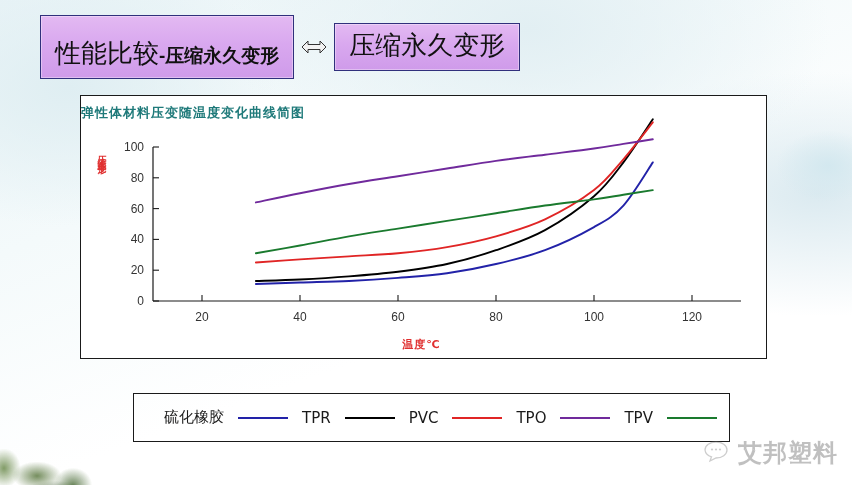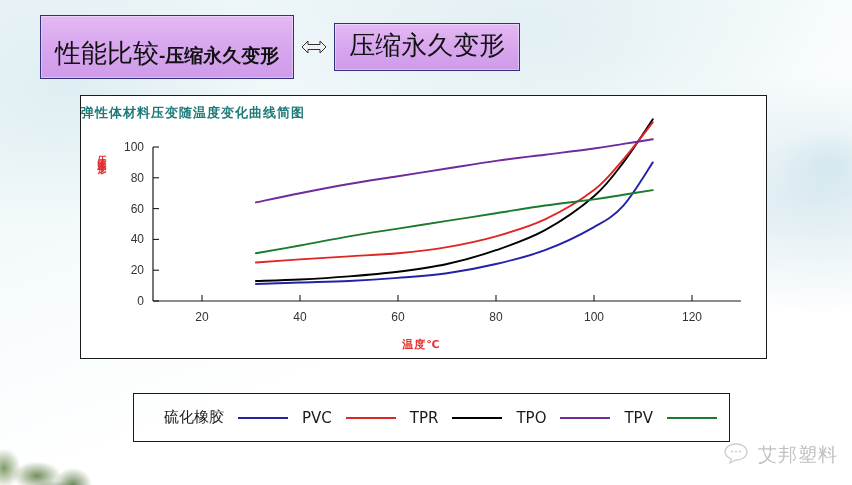--- a/index.html
+++ b/index.html
@@ -85,22 +85,23 @@
     font-family:"DejaVu Sans","Liberation Sans",sans-serif;
   }
   .legend-swatch{width:50px;height:0;border-top:2.5px solid #000;margin:0 14px;}
 
   
   #watermark{
     position:absolute;right:14px;bottom:16px;
     display:flex;align-items:center;gap:7px;opacity:.42;
   }
   .wm-text{
-    font-size:19px;color:#6a6a6a;letter-spacing:1px;
-    font-family:"DejaVu Sans","Liberation Sans",sans-serif;
+    font-size:24px;color:#6a6a6a;letter-spacing:1px;
+    font-family:"DejaVu Sans","Liberation Sans",sans-serif;
+    font-weight:bold;
   }
 </style>
 </head>
 <body>
 
 <div id="slide">
 
   <div class="bg-foliage"></div>
   <div class="bg-cloud"></div>
 
@@ -173,26 +174,26 @@
         </g>
     </svg>
   </div>
 
   <div id="legend">
       <div class="legend-entry">
         <span class="legend-label">硫化橡胶</span>
         <span class="legend-swatch" style="border-top-color: rgb(34, 34, 168);"></span>
       </div>
       <div class="legend-entry">
+        <span class="legend-label">TPR</span>
+        <span class="legend-swatch" style="border-top-color: rgb(0, 0, 0);"></span>
+      </div>
+      <div class="legend-entry">
         <span class="legend-label">PVC</span>
         <span class="legend-swatch" style="border-top-color: rgb(224, 37, 37);"></span>
-      </div>
-      <div class="legend-entry">
-        <span class="legend-label">TPR</span>
-        <span class="legend-swatch" style="border-top-color: rgb(0, 0, 0);"></span>
       </div>
       <div class="legend-entry">
         <span class="legend-label">TPO</span>
         <span class="legend-swatch" style="border-top-color: rgb(112, 42, 156);"></span>
       </div>
       <div class="legend-entry">
         <span class="legend-label">TPV</span>
         <span class="legend-swatch" style="border-top-color: rgb(26, 122, 46);"></span>
       </div>
     </div>

